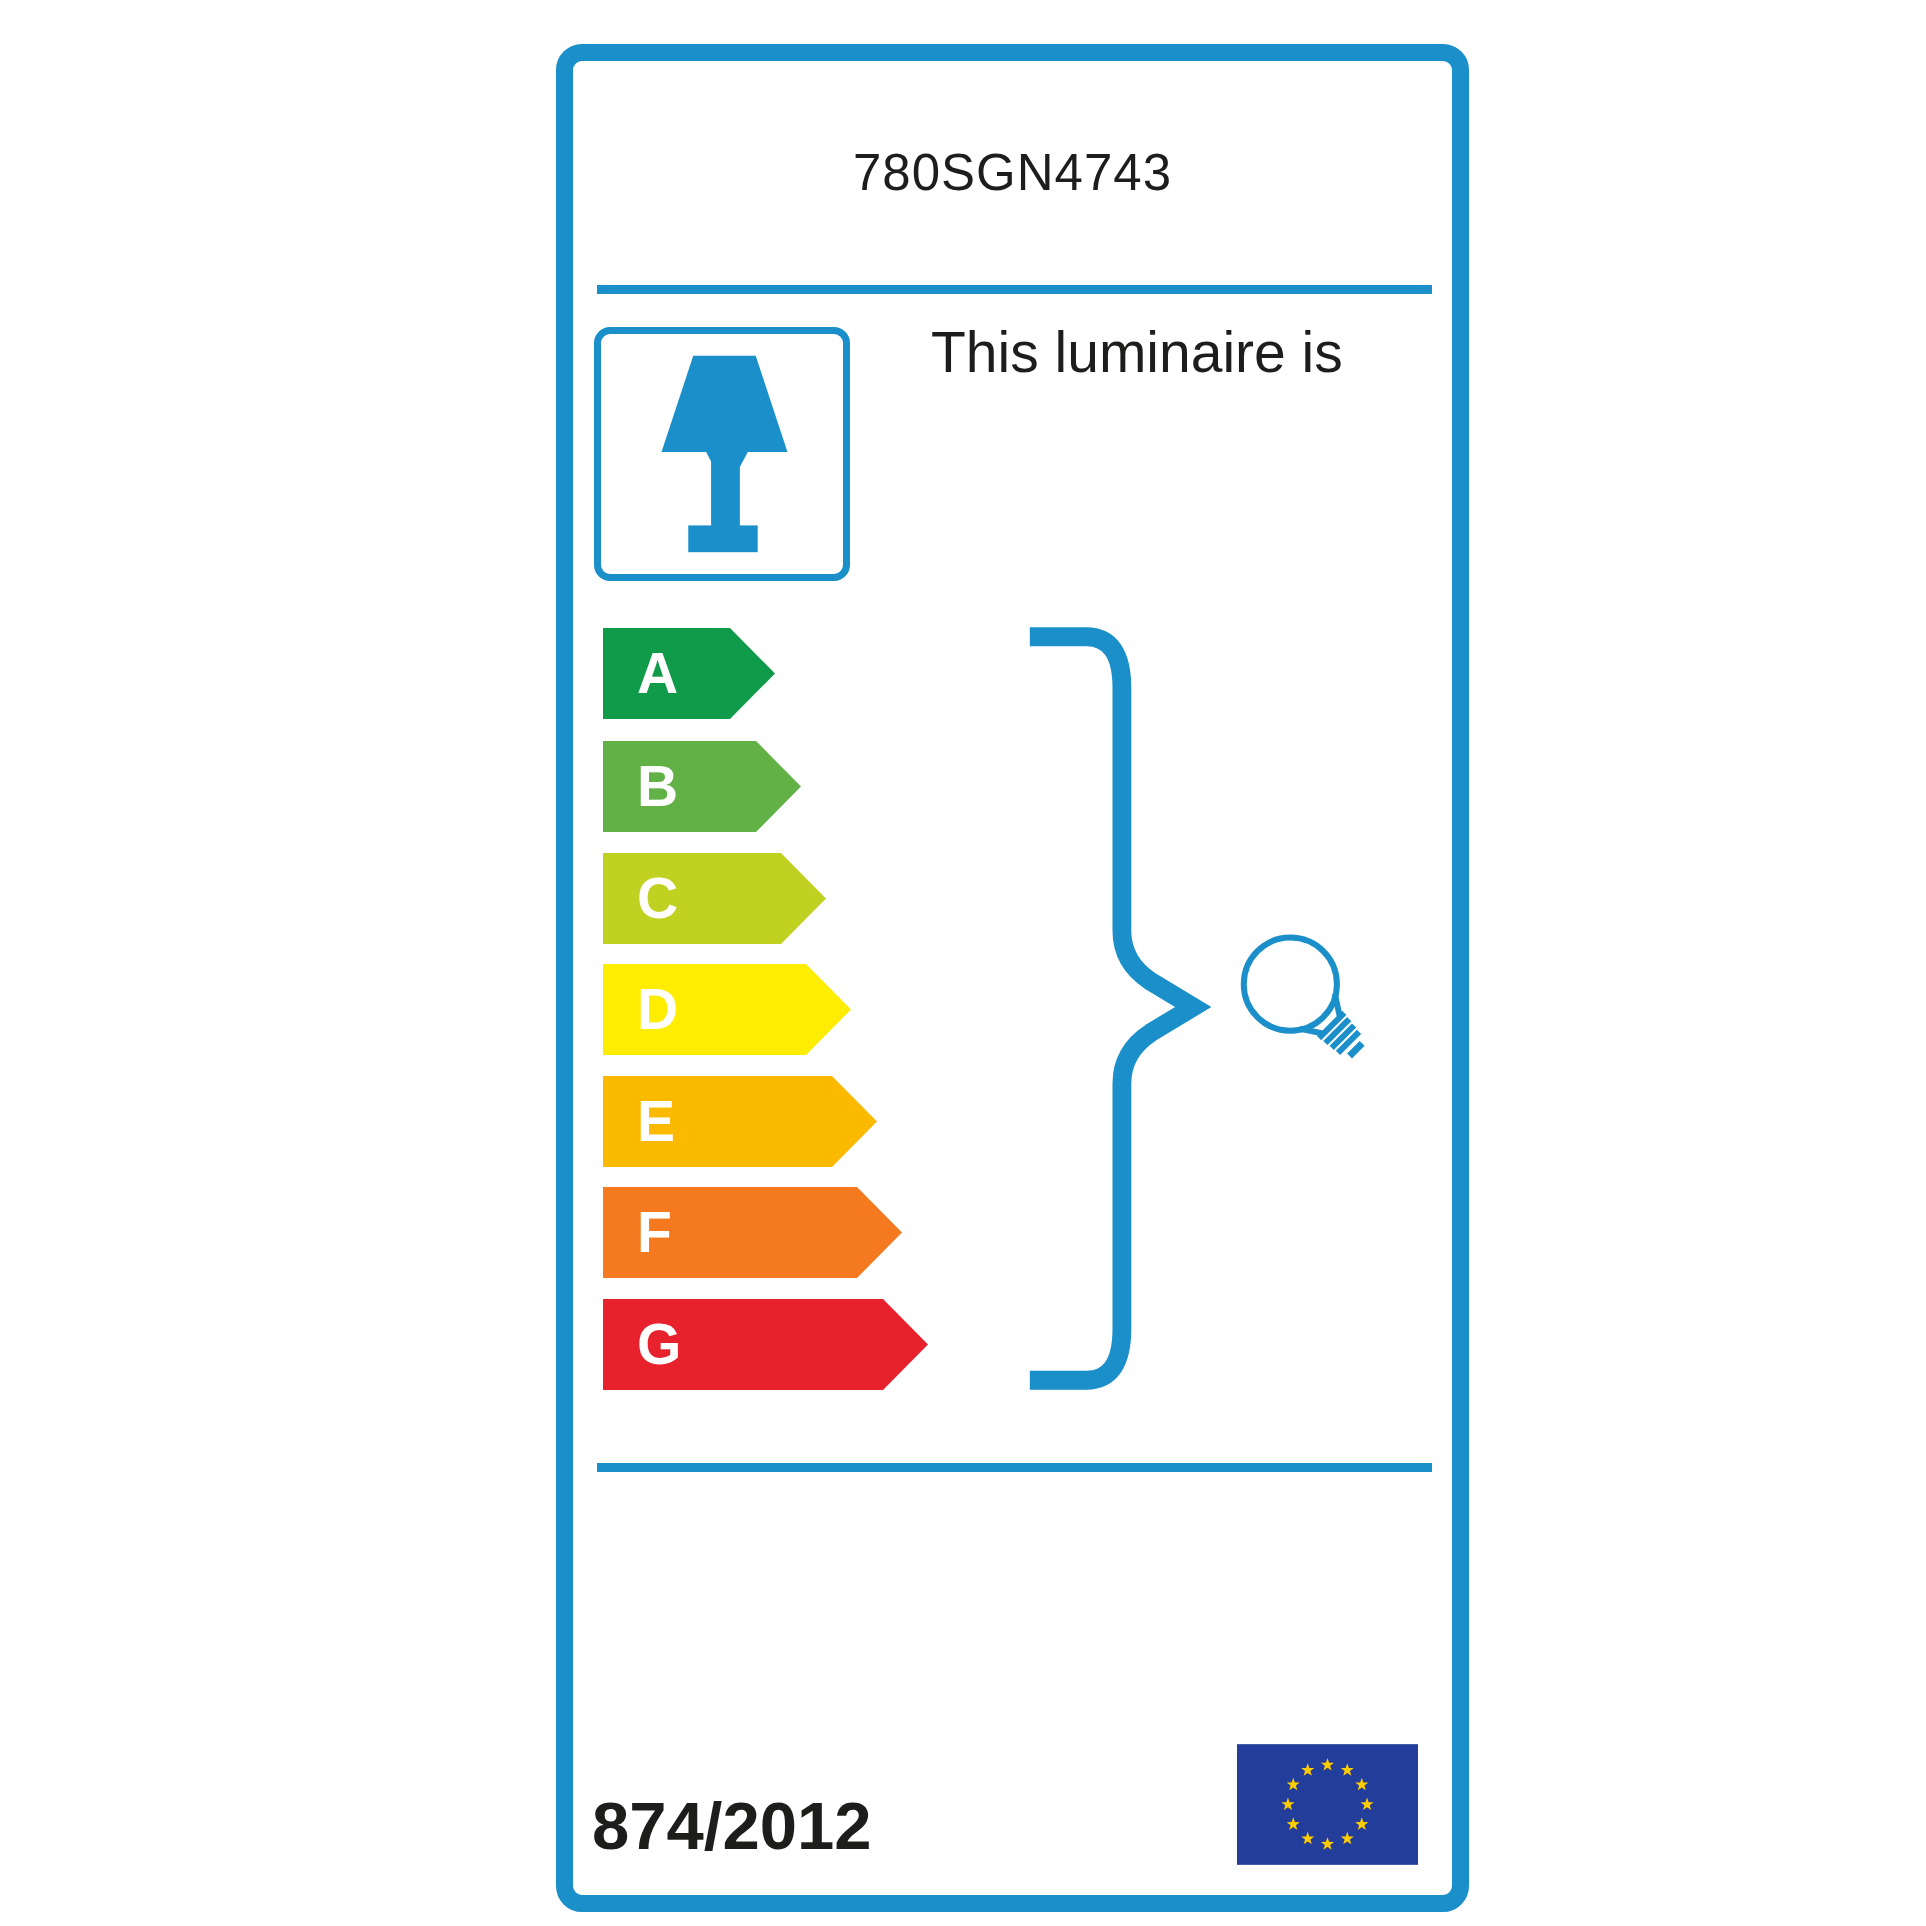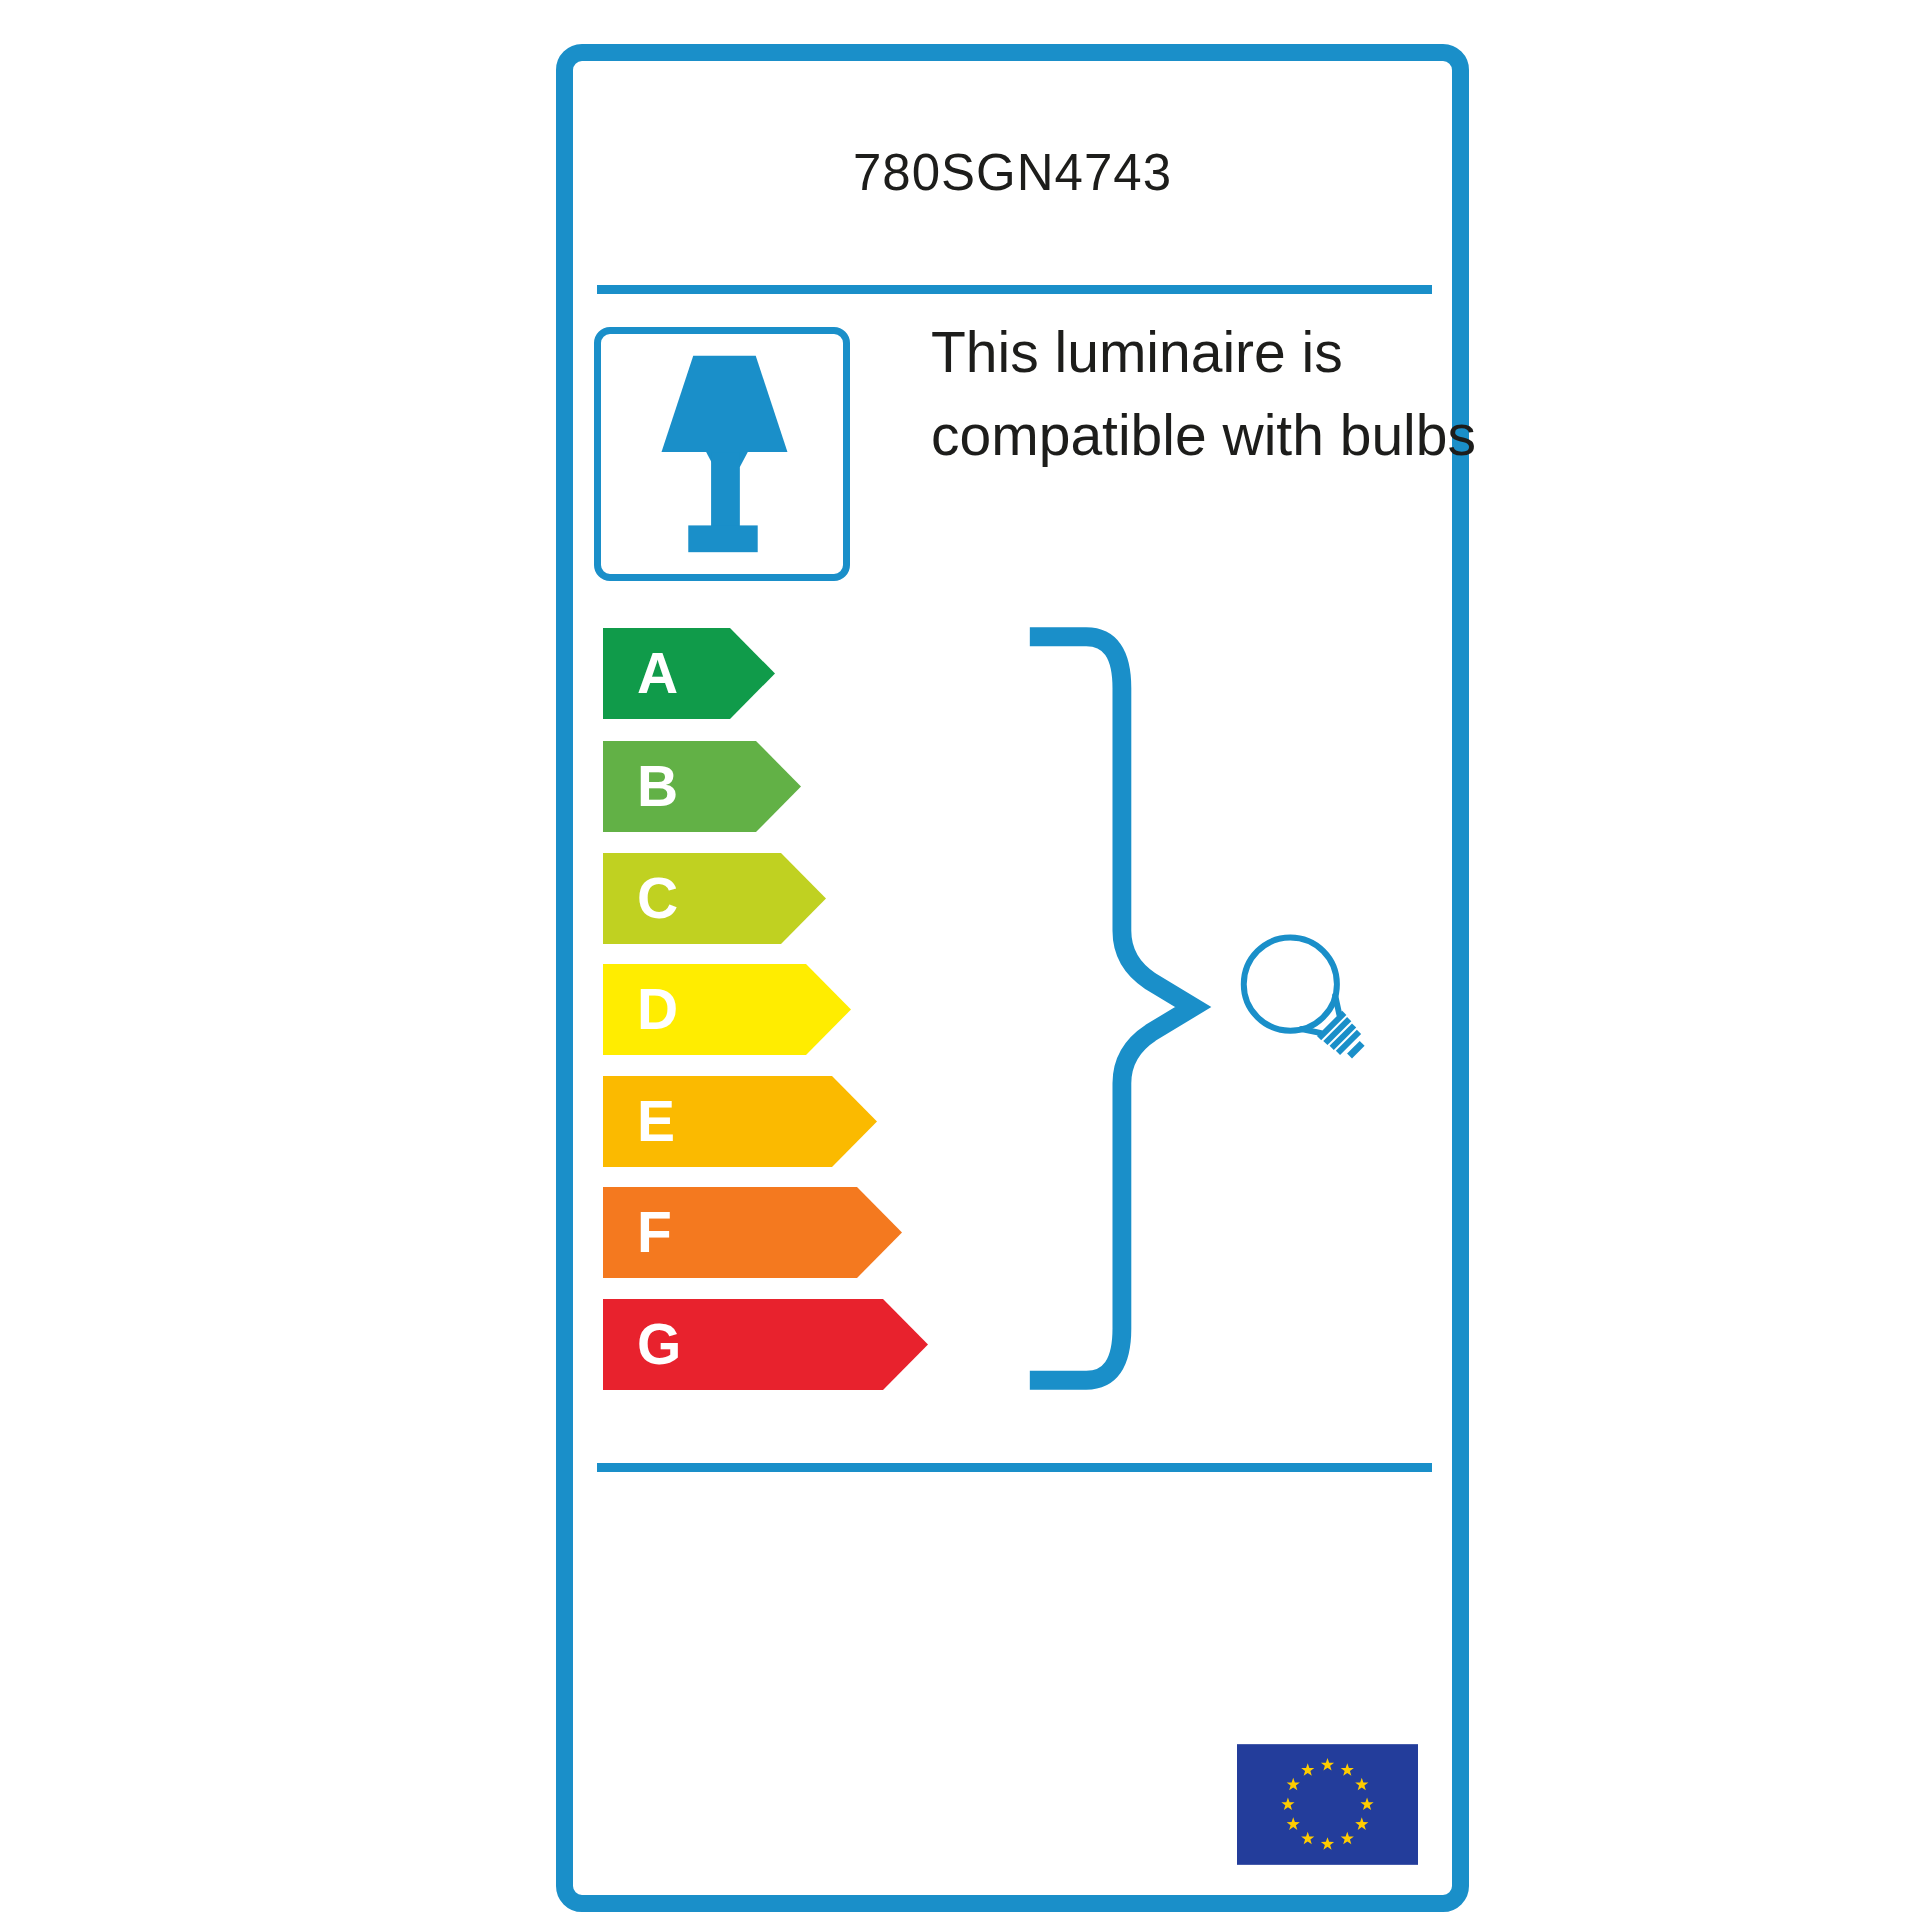--- a/index.html
+++ b/index.html
@@ -56,21 +56,20 @@
       <svg viewBox="0 0 244 240">
         <polygon class="lamp-shape" points="93,21 156,21 188,118 61,118"></polygon>
         <polygon class="lamp-shape" points="106,118 148,118 140,133 114,133"></polygon>
         <rect class="lamp-shape" x="111" y="118" width="29" height="76"></rect>
         <rect class="lamp-shape" x="88" y="192" width="70" height="27"></rect>
       </svg>
     </div>
 
     <div class="desc">
       <span>This luminaire is</span>
-      <span>compatible with bulbs</span>
     </div>
 
     <div class="arrow c0" style="background-color: rgb(16, 155, 74);">
       <span class="letter">A</span>
     </div>
     <div class="arrow c1" style="background-color: rgb(98, 177, 70);">
       <span class="letter">B</span>
     </div>
     <div class="arrow c2" style="background-color: rgb(192, 209, 33);">
       <span class="letter">C</span>
@@ -99,20 +98,21 @@
         <rect class="thread" x="-18" y="56" width="36" height="6"></rect>
         <rect class="thread" x="-17" y="64" width="34" height="6"></rect>
         <rect class="thread" x="-16" y="72" width="32" height="6"></rect>
         <rect class="thread" x="-15" y="80" width="30" height="6"></rect>
         <rect class="thread" x="-9" y="90" width="18" height="7"></rect>
       </g>
     </svg>
 
     <div class="rule rule-bottom"></div>
 
+    <div class="regulation">874/2012</div>
 
     <svg class="eu-flag" width="181" height="121" viewBox="0 0 183 122">
       <defs>
         <polygon id="star" points="0,-7 1.65,-2.26 6.66,-2.17 2.67,0.86 4.11,5.66 0,2.8 -4.11,5.66 -2.67,0.86 -6.66,-2.17 -1.65,-2.26"></polygon>
       </defs>
       <rect class="field" x="0" y="0" width="183" height="122"></rect>
       <g class="star">
         <use href="#star" transform="translate(91.5,21)"></use>
         <use href="#star" transform="translate(111.5,26.36)"></use>
         <use href="#star" transform="translate(126.14,41)"></use>

